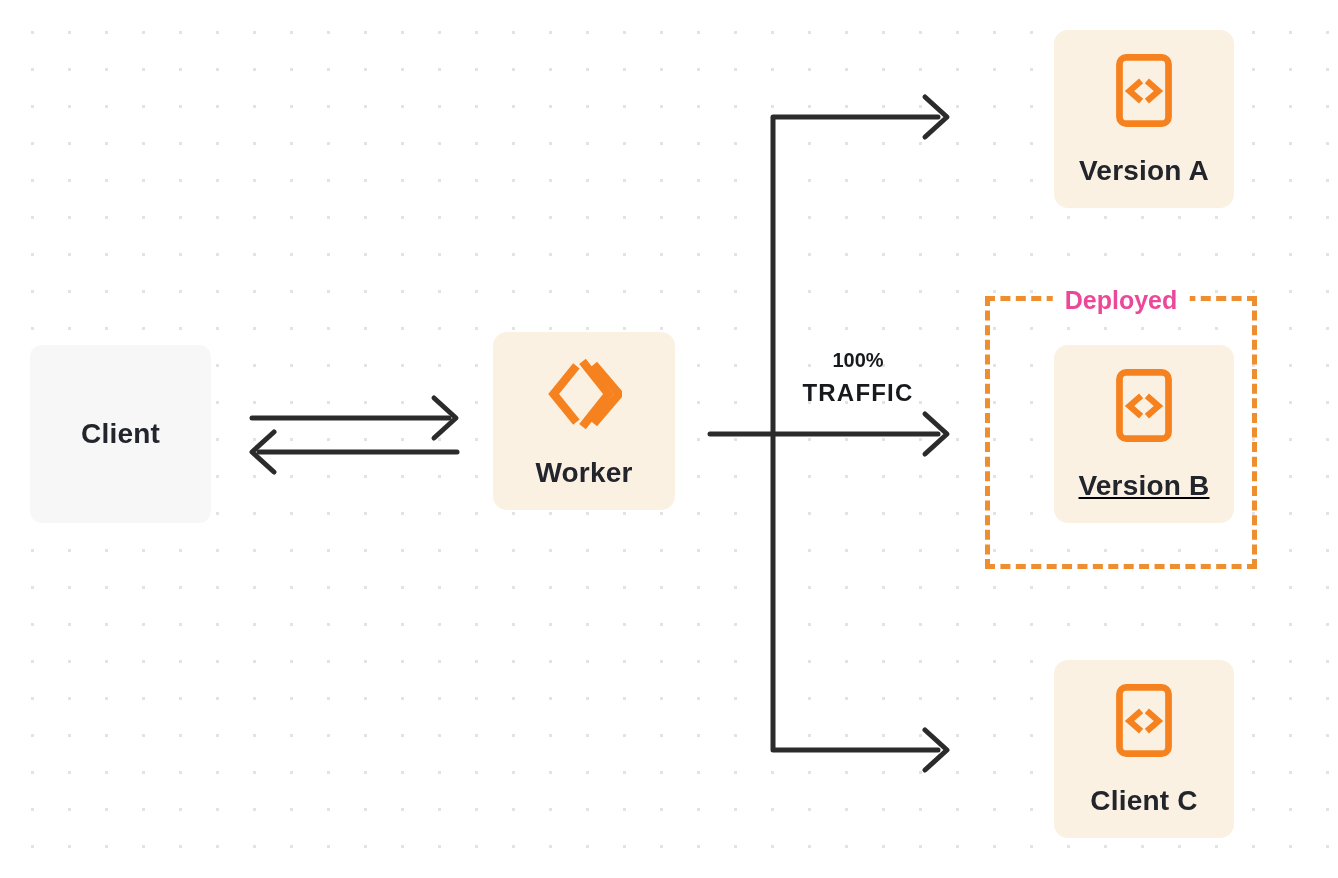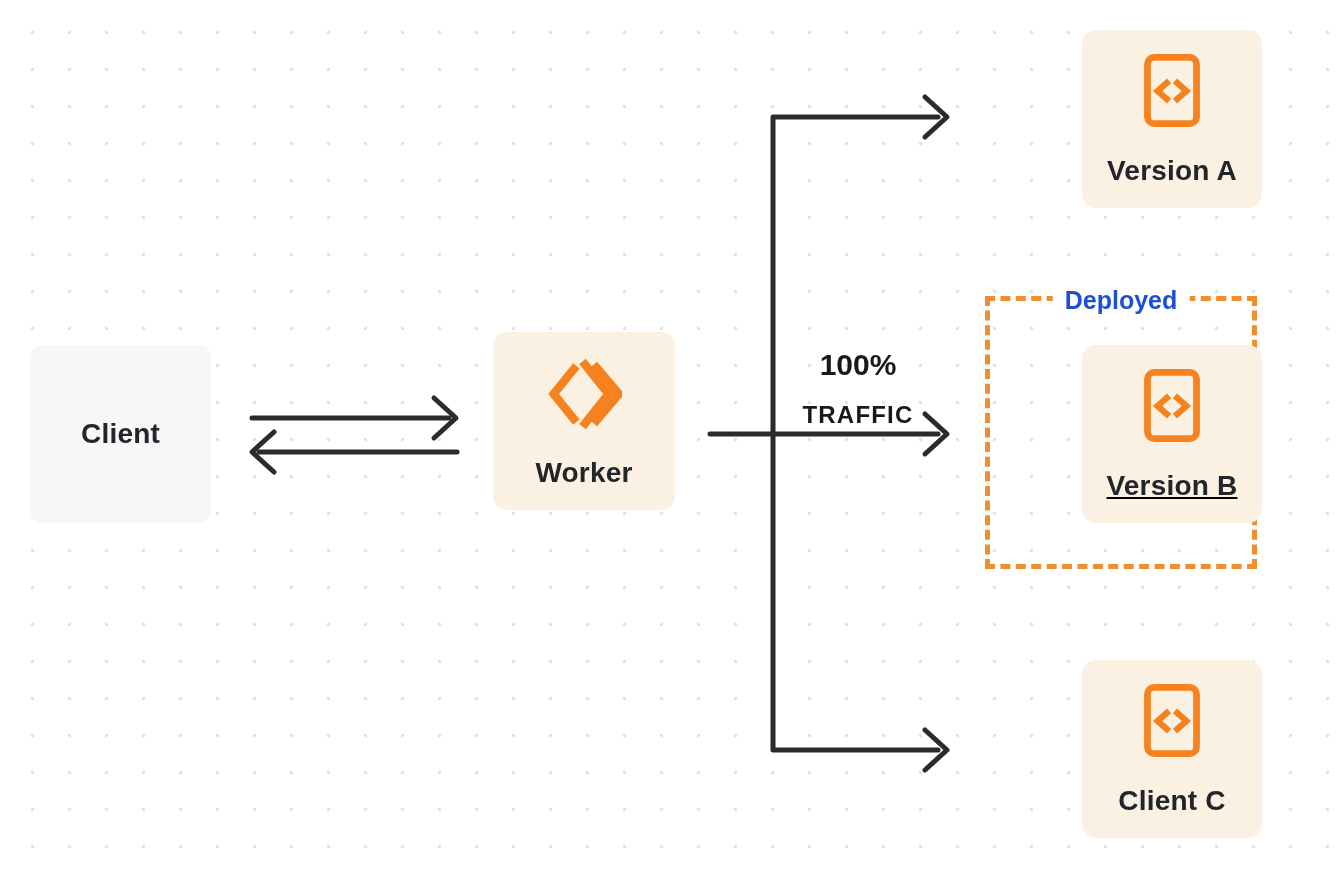--- a/index.html
+++ b/index.html
@@ -40,21 +40,21 @@
     background: #f7f7f8;
     border-radius: 12px;
   }
   .worker-node {
     left: 493px; top: 332px;
     width: 182px; height: 178px;
     background: #fbf1e3;
     gap: 27px;
   }
   .version-node {
-    left: 1082px;
+    left: 1054px;
     width: 180px; height: 178px;
     background: #fbf1e3;
     gap: 29px;
   }
   .version-a { top: 30px; }
   .version-b { top: 345px; text-decoration: underline; }
   .version-c { top: 660px; }
   .deployed-box {
     position: absolute;
     left: 985px; top: 296px;
@@ -63,32 +63,32 @@
   }
   .deployed-label {
     position: absolute;
     left: 1121px; top: 286px;
     transform: translateX(-50%);
     background: #ffffff;
     padding: 0 12px;
     font-weight: 700;
     font-size: 25px;
     line-height: 28px;
-    color: #1d4ed8;
+    color: #ec4899;
     white-space: nowrap;
   }
   .traffic-label {
     position: absolute;
     left: 778px; top: 350px;
     width: 160px;
     text-align: center;
     color: #17191d;
     font-weight: 700;
   }
-  .traffic-line1 { font-size: 30px; line-height: 1; margin-bottom: 23px; }
+  .traffic-line1 { font-size: 20px; line-height: 1; margin-bottom: 11px; }
   .traffic-line2 { font-size: 24px; line-height: 1; letter-spacing: 1.2px; }
 </style>
 </head>
 <body>
 
 <svg class="arrow-layer" width="1338" height="878" viewBox="0 0 1338 878">
   <g stroke="#2b2b2b" stroke-width="5" fill="none" stroke-linecap="round" stroke-linejoin="round">
 
     <path d="M252,418 H449"></path>
     <path d="M434,398 L456,418 L434,438"></path>

